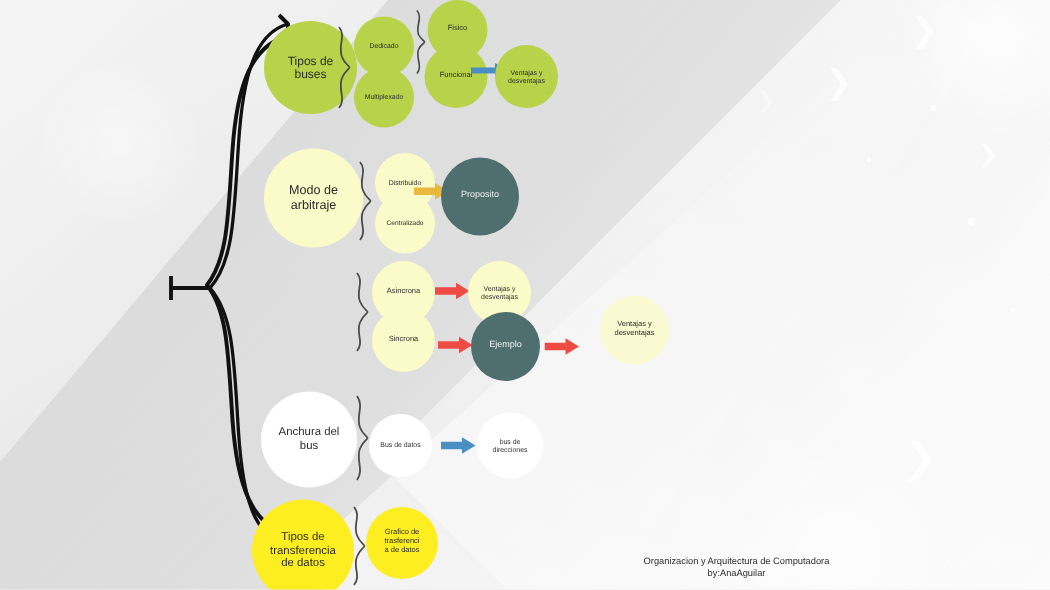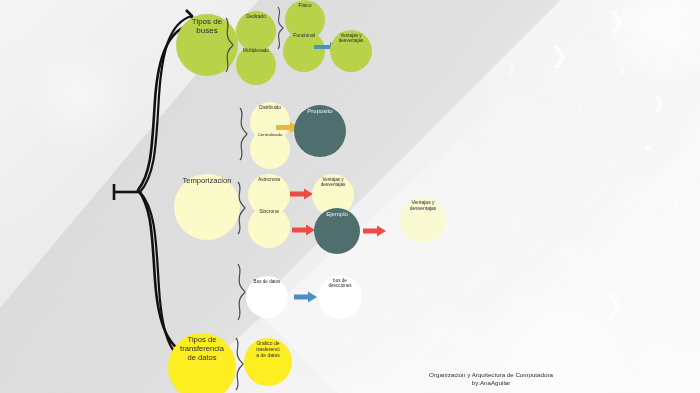--- a/index.html
+++ b/index.html
@@ -22,21 +22,21 @@
     background:linear-gradient(60deg,rgba(255,255,255,.85),rgba(255,255,255,0));
     transform:rotate(-42deg);}
   .bg-glow{position:absolute;border-radius:50%;background:radial-gradient(circle,rgba(255,255,255,.8),rgba(255,255,255,0) 70%);}
   .chev{position:absolute;color:rgba(255,255,255,.72);font-size:22px;line-height:1;font-family:"DejaVu Sans",sans-serif;}
   .dot{position:absolute;border-radius:50%;background:rgba(255,255,255,.78);}
 
   
   .brace-big{position:absolute;left:108px;top:4px;width:90px;height:386px;}
 
   
-  .node{position:absolute;border-radius:50%;display:flex;justify-content:center;
+  .node{position:absolute;border-radius:50%;display:flex;align-items:center;justify-content:center;
     text-align:center;color:#2b2b2b;box-sizing:border-box;padding:3px;line-height:1.18;}
   .n-main{background:#b5d334;}
   .n-green{background:#b8d24a;}
   .n-cream{background:#fbfbc9;}
   .n-cream2{background:#fafad2;}
   .n-white{background:#ffffff;}
   .n-yellow{background:#fcee21;}
   .n-teal{background:#4f6e6e;color:#f2f2f2;}
 
   
@@ -114,43 +114,44 @@
 
   <svg class="arrow" style="left:314px;top:41px;width:26px;height:12px;" viewBox="0 0 26 12">
     <path d="M0 4 L16 4 L16 1 L25 6 L16 11 L16 8 L0 8 Z" fill="#4a8fc4"></path>
   </svg>
 
   <div class="node n-green" style="left:330px;top:30px;width:42px;height:42px;font-size:4.6px;">
     <span style="white-space:pre-line;">Ventajas y
 desventajas</span>
   </div>
 
+  <div class="node n-cream" style="left:176px;top:99px;width:66px;height:66px;font-size:8.4px;">
+    <span style="white-space:pre-line;">Modo de
+arbitraje</span>
+  </div>
 
   <svg class="mini-brace" style="left:236px;top:106px;width:14px;height:56px;" viewBox="0 0 14 56">
     <path d="M4 2 C9 8 3 14 6 21 C8 26 11 27 11 28 C11 29 8 30 6 35 C3 42 9 48 4 54" stroke="#4a4a4a" stroke-width="1.2" fill="none"></path>
   </svg>
 
   <div class="node n-cream" style="left:250px;top:102px;width:40px;height:40px;font-size:4.6px;">
     <span style="white-space:pre-line;">Distribuido</span>
   </div>
   <div class="node n-cream" style="left:250px;top:129px;width:40px;height:40px;font-size:4.4px;">
     <span style="white-space:pre-line;">Centralizado</span>
   </div>
 
   <svg class="arrow" style="left:276px;top:121px;width:24px;height:13px;" viewBox="0 0 24 13">
     <path d="M0 4 L14 4 L14 1 L23 6.5 L14 12 L14 9 L0 9 Z" fill="#e8b93c"></path>
   </svg>
 
   <div class="node n-teal" style="left:294px;top:105px;width:52px;height:52px;font-size:6px;">
     <span style="white-space:pre-line;">Proposito</span>
   </div>
 
-  <div class="node n-cream" style="left:174px;top:174px;width:66px;height:66px;font-size:7.6px;">
-    <span style="white-space:pre-line;">Temporizacion</span>
-  </div>
 
   <svg class="mini-brace" style="left:234px;top:180px;width:14px;height:56px;" viewBox="0 0 14 56">
     <path d="M4 2 C9 8 3 14 6 21 C8 26 11 27 11 28 C11 29 8 30 6 35 C3 42 9 48 4 54" stroke="#4a4a4a" stroke-width="1.2" fill="none"></path>
   </svg>
 
   <div class="node n-cream" style="left:248px;top:174px;width:42px;height:42px;font-size:5px;">
     <span style="white-space:pre-line;">Asincrona</span>
   </div>
   <div class="node n-cream" style="left:248px;top:206px;width:42px;height:42px;font-size:5px;">
     <span style="white-space:pre-line;">Sincrona</span>
@@ -175,20 +176,24 @@
 
   <svg class="arrow" style="left:363px;top:225px;width:24px;height:12px;" viewBox="0 0 24 12">
     <path d="M0 3.5 L14 3.5 L14 0.5 L23 6 L14 11.5 L14 8.5 L0 8.5 Z" fill="#ef4b45"></path>
   </svg>
 
   <div class="node n-cream2" style="left:400px;top:197px;width:46px;height:46px;font-size:5px;">
     <span style="white-space:pre-line;">Ventajas y
 desventajas</span>
   </div>
 
+  <div class="node n-white" style="left:174px;top:261px;width:64px;height:64px;font-size:7.6px;">
+    <span style="white-space:pre-line;">Anchura del
+bus</span>
+  </div>
 
   <svg class="mini-brace" style="left:234px;top:262px;width:14px;height:60px;" viewBox="0 0 14 60">
     <path d="M4 2 C9 9 3 15 6 23 C8 28 11 29 11 30 C11 31 8 32 6 37 C3 45 9 51 4 58" stroke="#4a4a4a" stroke-width="1.2" fill="none"></path>
   </svg>
 
   <div class="node n-white" style="left:246px;top:276px;width:42px;height:42px;font-size:4.6px;">
     <span style="white-space:pre-line;">Bus de datos</span>
   </div>
 
   <svg class="arrow" style="left:294px;top:291px;width:24px;height:12px;" viewBox="0 0 24 12">

